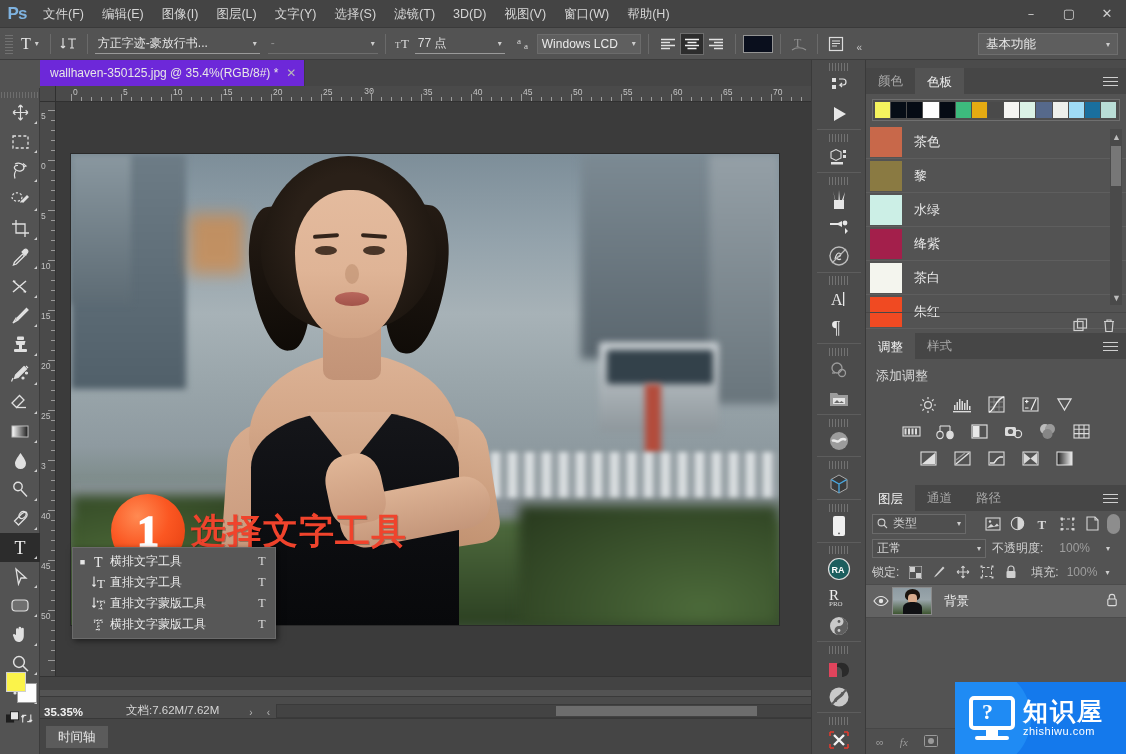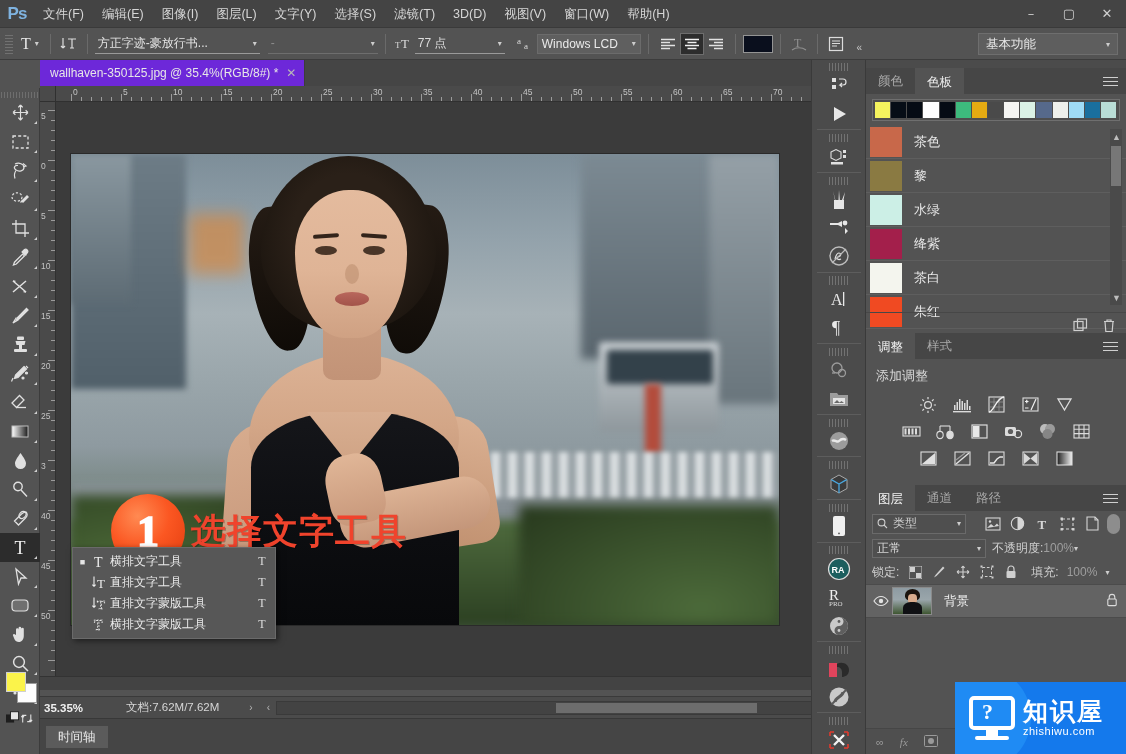--- a/index.html
+++ b/index.html
@@ -254,21 +254,21 @@
 
   
   .vscroll{position:absolute;right:0;top:16px;bottom:14px;width:14px;background:#434343;border-left:1px solid #333;}
   .vthumb{position:absolute;left:2px;top:3px;width:10px;height:26px;background:#6d6d6d;border-radius:1px;}
   .varrow{position:absolute;left:3px;width:0;height:0;border-left:4px solid transparent;border-right:4px solid transparent;}
   .hscroll{position:absolute;left:0;right:14px;bottom:0;height:14px;background:#434343;border-top:1px solid #333;}
 
   
   .statusbar{
     position:absolute;left:40px;right:55px;bottom:36px;height:22px;background:#4b4b4b;
-    display:flex;align-items:center;border-top:1px solid #3a3a3a;font-size:11.5px;color:#dcdcdc;
+    display:flex;align-items:flex-end;border-top:1px solid #3a3a3a;font-size:11.5px;color:#dcdcdc;
   }
   .zoomval{width:68px;padding-left:4px;font-weight:bold;color:#f0f0f0;}
   .docinfo{flex:0 0 auto;padding-left:18px;color:#d6d6d6;}
   .stat-arrow{margin-left:30px;color:#b6b6b6;font-size:10px;}
   .stat-arrow2{margin-left:14px;color:#b6b6b6;font-size:10px;}
   .statbar-track{flex:1;height:14px;margin:0 6px;background:#434343;position:relative;border:1px solid #3a3a3a;}
   .statbar-thumb{position:absolute;left:36%;top:1px;height:10px;width:26%;background:#6d6d6d;}
 
   
   .timeline{
@@ -332,21 +332,21 @@
 
   
   .ly-filter{display:flex;align-items:center;height:25px;padding:0 6px;gap:0;}
   .ly-kind{width:94px;height:20px;border:1px solid #6a6a6a;display:flex;align-items:center;
      gap:5px;padding:0 4px;font-size:12px;color:#cfcfcf;background:#4f4f4f;}
   .ly-kic{width:25px;height:22px;display:flex;align-items:center;justify-content:center;color:#d6d6d6;}
   .ly-toggle{width:13px;height:20px;margin-left:2px;border-radius:7px;background:#8d8d8d;}
   .ly-blend{display:flex;align-items:center;height:24px;padding:0 6px;gap:6px;}
   .ly-mode{width:114px;height:19px;border:1px solid #6a6a6a;background:#4f4f4f;
      display:flex;align-items:center;justify-content:space-between;padding:0 4px;font-size:12px;color:#d5d5d5;}
-  .ly-op{font-size:12px;color:#d0d0d0;display:flex;align-items:center;gap:0;}
+  .ly-op{font-size:12px;color:#d0d0d0;display:flex;align-items:center;gap:16px;}
   .ly-lock{display:flex;align-items:center;height:24px;padding:0 6px;gap:8px;font-size:12px;color:#d0d0d0;}
   .ly-lic{width:16px;height:18px;display:flex;align-items:center;justify-content:center;color:#d5d5d5;}
   .ly-row{display:flex;align-items:center;height:34px;background:#636363;border-top:1px solid #4b4b4b;
      border-bottom:1px solid #4b4b4b;padding:0 8px 0 4px;}
   .ly-eye{width:22px;display:flex;align-items:center;justify-content:center;color:#ddd;}
   .ly-thumb{width:40px;height:28px;border:1px solid #8a8a8a;position:relative;overflow:hidden;background:#7a868c;}
   .ly-name{flex:1;margin-left:12px;font-size:12.5px;color:#f0f0f0;}
   .ly-foot{position:absolute;left:0;right:0;bottom:0;height:26px;background:#4f4f4f;
     display:flex;align-items:center;gap:16px;padding-left:10px;border-top:1px solid #464646;
     font-size:11px;color:#9a9a9a;}
@@ -750,21 +750,21 @@
         <div class="tick" style="left: 251px; top: 11px; width: 1px; height: 5px;"></div>
         <div class="tick" style="left: 261px; top: 11px; width: 1px; height: 5px;"></div>
         <div class="tick" style="left: 271px; top: 11px; width: 1px; height: 5px;"></div>
         <div class="tick" style="left: 281px; top: 8px; width: 1px; height: 8px;"></div>
         <div class="rlabel" style="left: 283px; top: 1px;">25</div>
         <div class="tick" style="left: 291px; top: 11px; width: 1px; height: 5px;"></div>
         <div class="tick" style="left: 301px; top: 11px; width: 1px; height: 5px;"></div>
         <div class="tick" style="left: 311px; top: 11px; width: 1px; height: 5px;"></div>
         <div class="tick" style="left: 321px; top: 11px; width: 1px; height: 5px;"></div>
         <div class="tick" style="left: 331px; top: 8px; width: 1px; height: 8px;"></div>
-        <div class="rlabel" style="left: 333px; top: 1px;">30</div>
+        <div class="rlabel" style="left: 324px; top: 1px; font-family: Liberation Mono, monospace;">30</div>
         <div class="tick" style="left: 341px; top: 11px; width: 1px; height: 5px;"></div>
         <div class="tick" style="left: 351px; top: 11px; width: 1px; height: 5px;"></div>
         <div class="tick" style="left: 361px; top: 11px; width: 1px; height: 5px;"></div>
         <div class="tick" style="left: 371px; top: 11px; width: 1px; height: 5px;"></div>
         <div class="tick" style="left: 381px; top: 8px; width: 1px; height: 8px;"></div>
         <div class="rlabel" style="left: 383px; top: 1px;">35</div>
         <div class="tick" style="left: 391px; top: 11px; width: 1px; height: 5px;"></div>
         <div class="tick" style="left: 401px; top: 11px; width: 1px; height: 5px;"></div>
         <div class="tick" style="left: 411px; top: 11px; width: 1px; height: 5px;"></div>
         <div class="tick" style="left: 421px; top: 11px; width: 1px; height: 5px;"></div>

